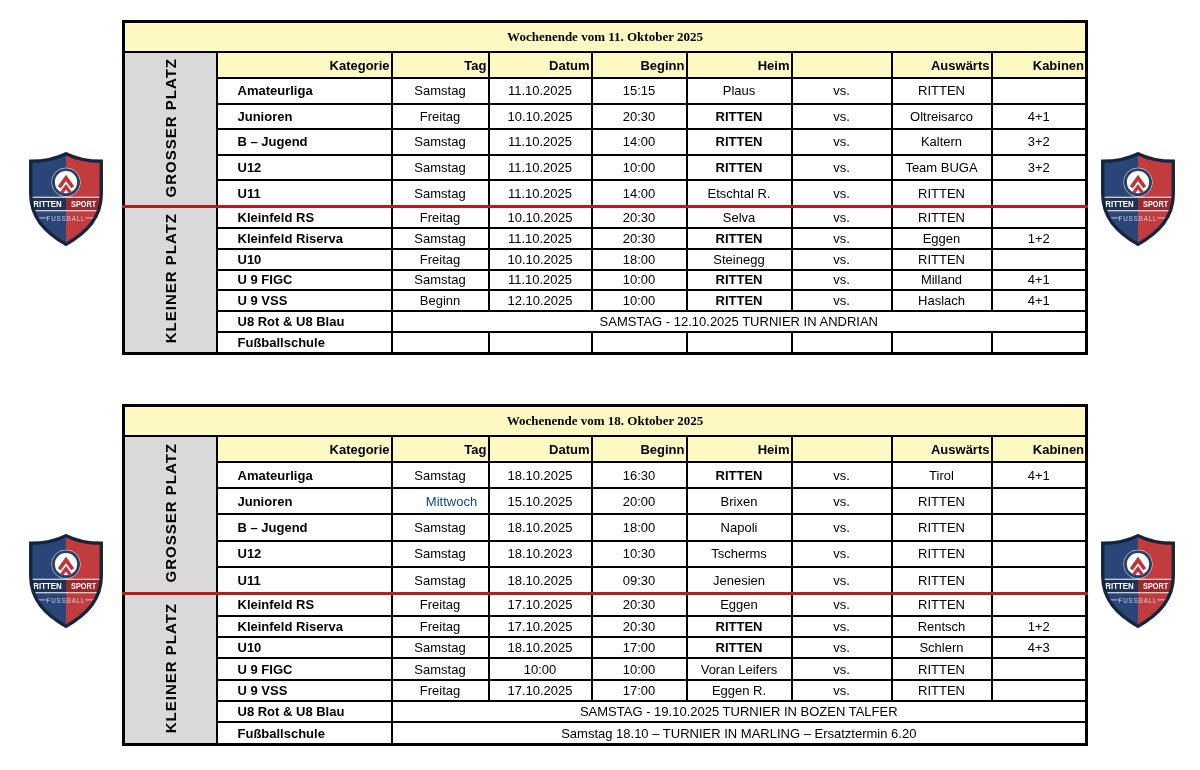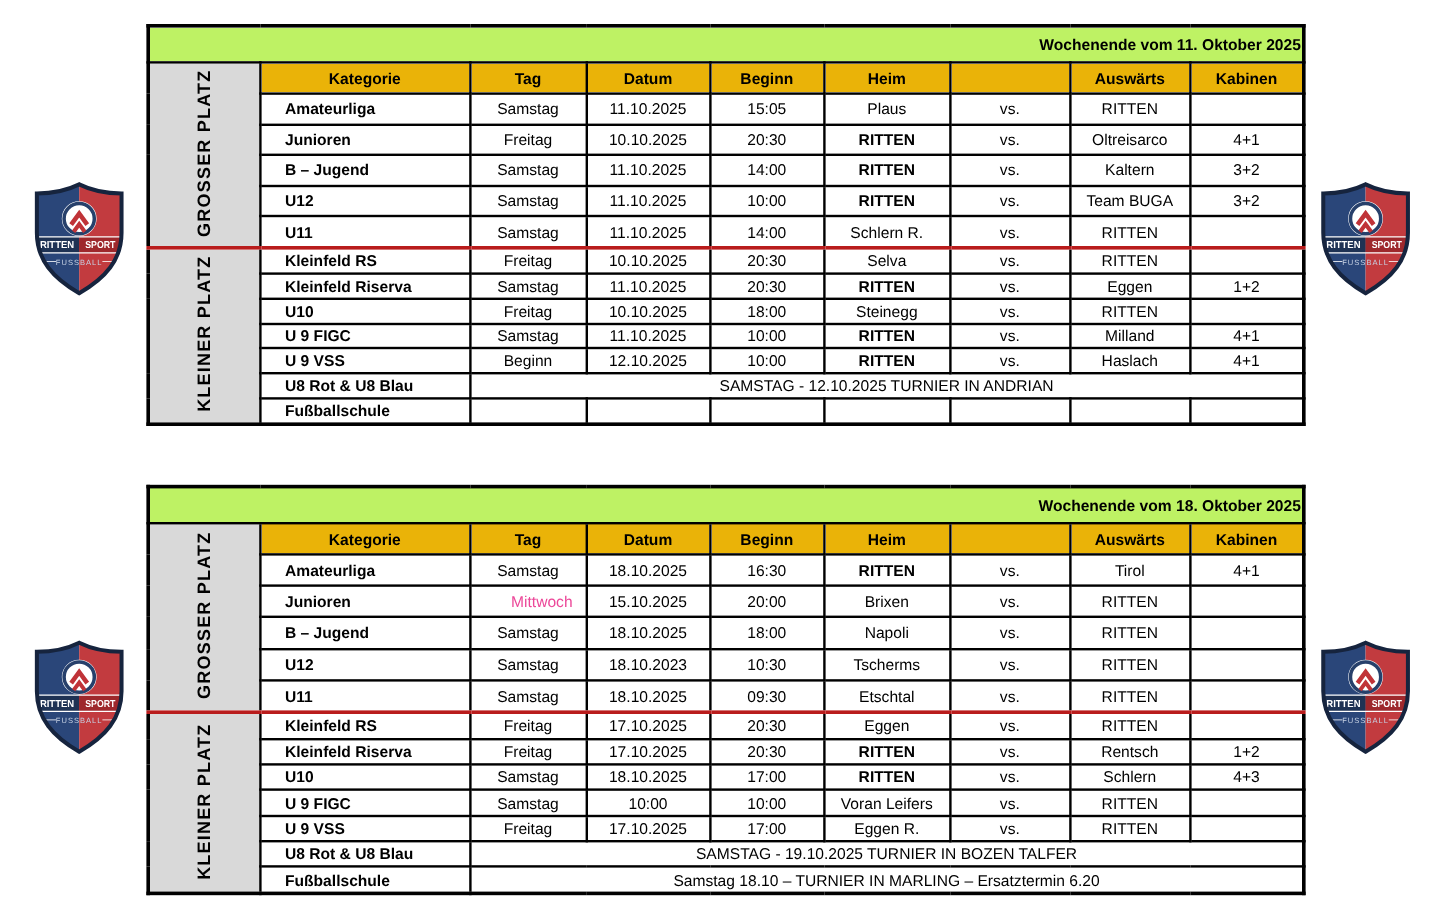--- a/index.html
+++ b/index.html
@@ -10,38 +10,38 @@
   table.sched{
     position:absolute;left:122px;width:963px;
     border-collapse:collapse;table-layout:fixed;
     border:3px solid #000;
   }
   table.sched td{
     border:2px solid #000;overflow:hidden;white-space:nowrap;
     font-size:13px;vertical-align:middle;
   }
   td.title{
-    background:#bef264;font-size:17px;font-weight:bold;text-align:right;
-    height:26px;border:3px solid #000;
+    background:#fef9c3;font-size:17px;font-weight:bold;text-align:center;
+    height:26px;border:3px solid #000;font-family:Liberation Serif, serif;
   }
   td.hdr{
-    background:#eab308;font-weight:bold;font-size:14.5px;text-align:center;height:22px;
+    background:#fef9c3;font-weight:bold;font-size:14.5px;text-align:right;height:22px;
   }
   td.label{
     background:#D9D9D9;text-align:center;vertical-align:middle;
   }
   td.label span{
     display:inline-block;writing-mode:vertical-rl;transform:rotate(180deg);
     font-weight:bold;font-size:15px;letter-spacing:1px;
   }
   td.kat{font-weight:bold;text-align:left;padding-left:20px;}
   td.c{text-align:center;}
   td.b{font-weight:bold;}
   td.kab{font-weight:normal;}
-  td.tag-red{color:#ec4899;padding-left:24px;}
+  td.tag-red{color:#0c4a6e;padding-left:24px;}
   tr.sec-start td{border-top:3px solid #b91c1c;}
   .logo{position:absolute;width:84px;height:100px;}
   .logo svg{display:block;width:100%;height:100%;}
 </style>
 </head>
 <body>
 
 <table class="sched" style="top: 20px; height: 335px;">
     <colgroup>
       <col style="width: 93px;">
@@ -66,21 +66,21 @@
         <td class="hdr">Beginn</td>
         <td class="hdr">Heim</td>
         <td class="hdr"></td>
         <td class="hdr">Auswärts</td>
         <td class="hdr">Kabinen</td>
       </tr>
       <tr>
         <td class="kat">Amateurliga</td>
         <td class="c">Samstag</td>
         <td class="c">11.10.2025</td>
-        <td class="c">15:05</td>
+        <td class="c">15:15</td>
         <td class="c">Plaus</td>
         <td class="c">vs.</td>
         <td class="c">RITTEN</td>
         <td class="c kab"></td>
       </tr>
       <tr>
         <td class="kat">Junioren</td>
         <td class="c">Freitag</td>
         <td class="c">10.10.2025</td>
         <td class="c">20:30</td>
@@ -107,21 +107,21 @@
         <td class="c b">RITTEN</td>
         <td class="c">vs.</td>
         <td class="c">Team BUGA</td>
         <td class="c kab">3+2</td>
       </tr>
       <tr>
         <td class="kat">U11</td>
         <td class="c">Samstag</td>
         <td class="c">11.10.2025</td>
         <td class="c">14:00</td>
-        <td class="c">Schlern R.</td>
+        <td class="c">Etschtal R.</td>
         <td class="c">vs.</td>
         <td class="c">RITTEN</td>
         <td class="c kab"></td>
       </tr>
       <tr class="sec-start">
         <td class="label" rowspan="7"><span>KLEINER PLATZ</span></td>
         <td class="kat">Kleinfeld RS</td>
         <td class="c">Freitag</td>
         <td class="c">10.10.2025</td>
         <td class="c">20:30</td>
@@ -251,21 +251,21 @@
         <td class="c">Tscherms</td>
         <td class="c">vs.</td>
         <td class="c">RITTEN</td>
         <td class="c kab"></td>
       </tr>
       <tr>
         <td class="kat">U11</td>
         <td class="c">Samstag</td>
         <td class="c">18.10.2025</td>
         <td class="c">09:30</td>
-        <td class="c">Etschtal</td>
+        <td class="c">Jenesien</td>
         <td class="c">vs.</td>
         <td class="c">RITTEN</td>
         <td class="c kab"></td>
       </tr>
       <tr class="sec-start">
         <td class="label" rowspan="7"><span>KLEINER PLATZ</span></td>
         <td class="kat">Kleinfeld RS</td>
         <td class="c">Freitag</td>
         <td class="c">17.10.2025</td>
         <td class="c">20:30</td>

